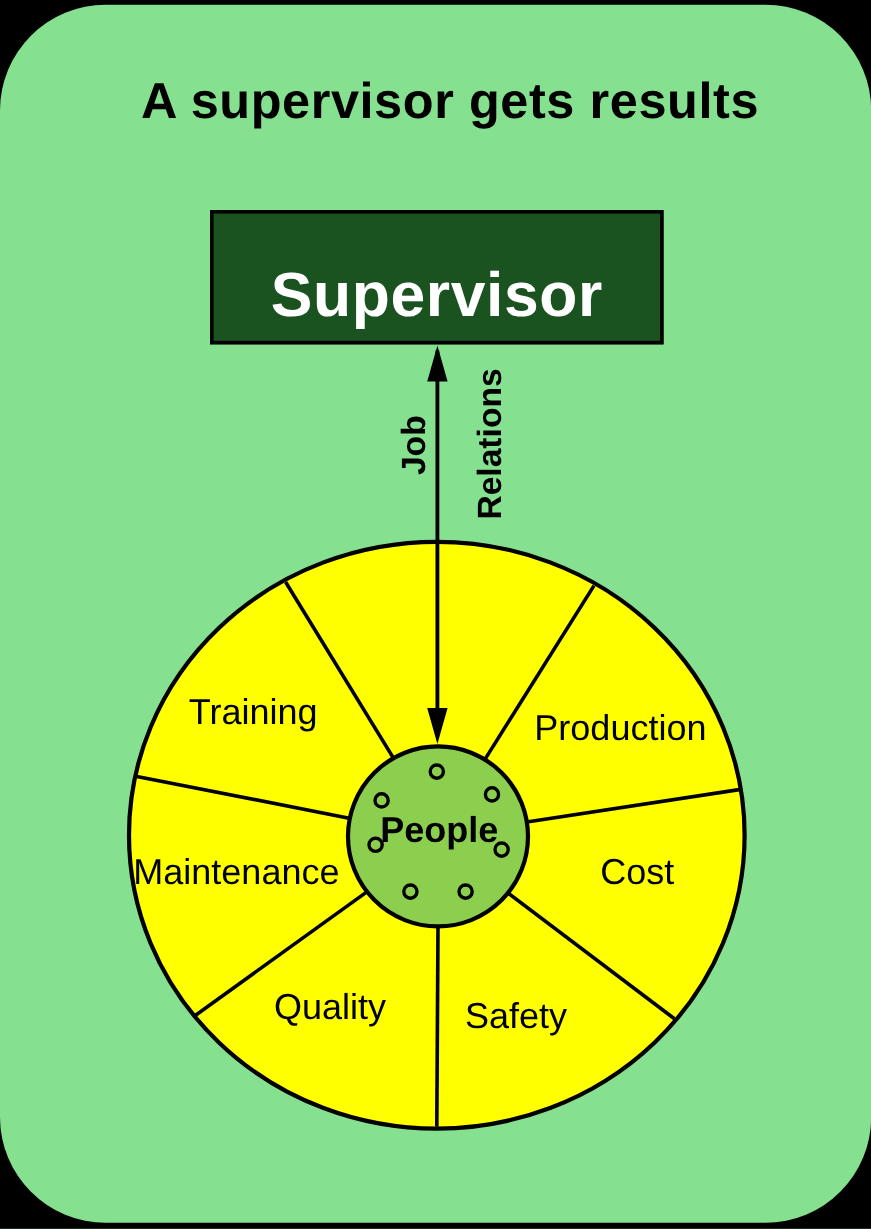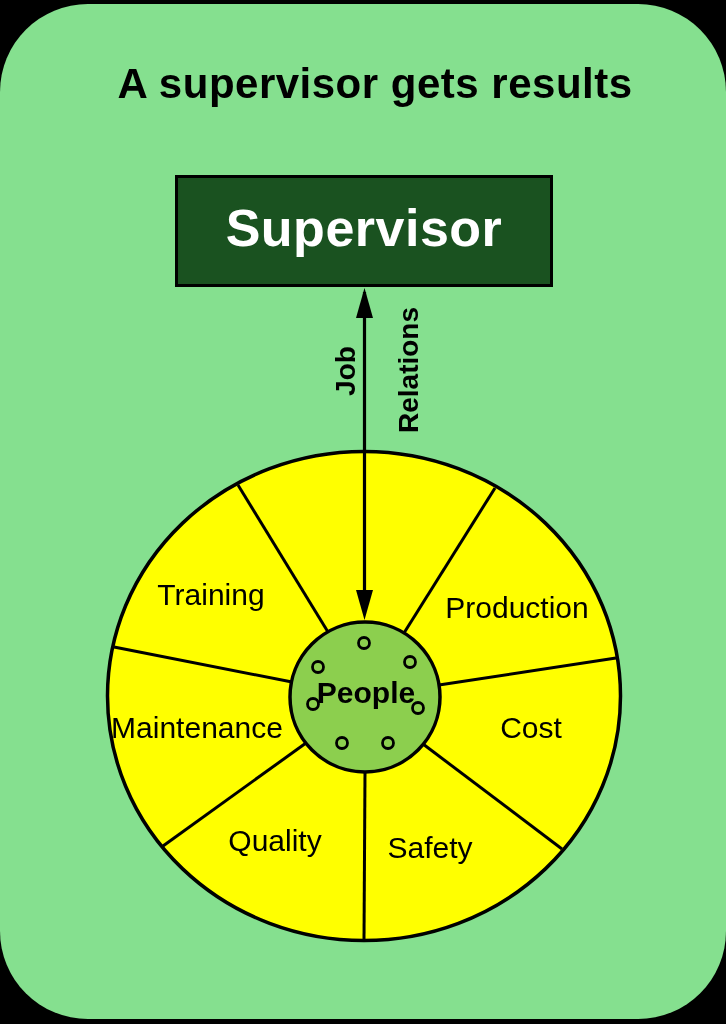--- a/index.html
+++ b/index.html
@@ -39,21 +39,21 @@
   }
   .supervisor-box{
     position:absolute;
     left:175px; top:175px;
     width:378px; height:112px;
     background:var(--box-green);
     border:3px solid var(--outline-black);
     display:flex;
     justify-content:center;
     align-items:flex-end;
-    padding-bottom:30px;
+    padding-bottom:12px;
   }
   .supervisor-box .label{
     color:var(--box-text);
     font-size:52px;
     font-weight:bold;
     line-height:1;
     letter-spacing:0.5px;
   }
   svg.diagram{
     position:absolute;

